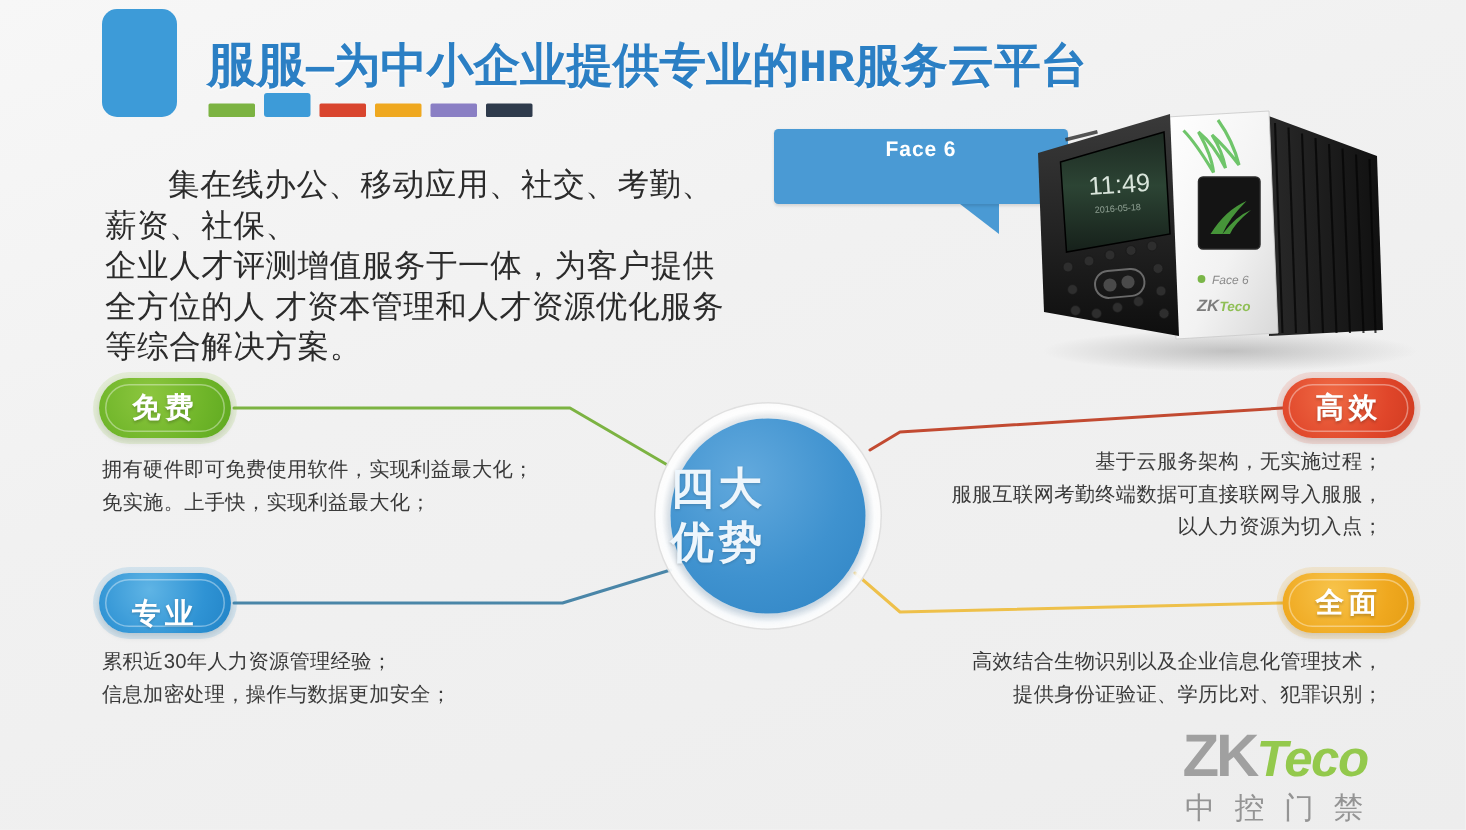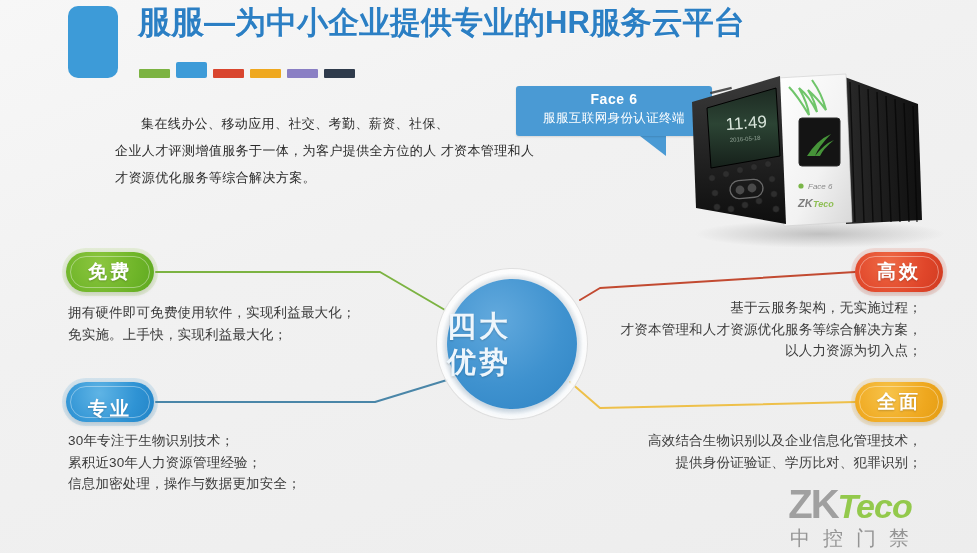--- a/index.html
+++ b/index.html
@@ -14,36 +14,36 @@
     position:absolute;inset:0;
     background:linear-gradient(160deg,#f7f7f7 0%,#f1f1f1 40%,#ededed 100%);
   }
 
   
   .hdr-bar{
     position:absolute;left:68px;top:6px;width:50px;height:72px;
     background:#3d9bd8;border-radius:10px;
   }
   .hdr-title{
-    position:absolute;left:138px;top:0;
+    position:absolute;left:138px;top:21px;
     font-size:31px;font-weight:bold;color:#2b7fc4;
     letter-spacing:0px;white-space:nowrap;
     text-shadow:0 1px 0 rgba(255,255,255,.6);
+    font-family:Liberation Mono, monospace;
   }
   .hdr-title .zh{font-size:33px;}
   .swatches{position:absolute;left:139px;top:62px;display:flex;align-items:flex-end;gap:6px;}
   .sw{height:9px;border-radius:1px;}
   .sw.big{height:16px;border-radius:2px;}
 
   
   .intro{
     position:absolute;left:70px;top:110px;width:425px;
-    font-size:13px;line-height:27px;color:#2b2b2b;
+    font-size:21px;line-height:27px;color:#2b2b2b;
     letter-spacing:.4px;
-    margin-left:45px;
   }
   .intro .l1{text-indent:2em;display:block;}
 
   
   .callout{
     position:absolute;left:516px;top:86px;width:196px;height:50px;
     background:#4a9ad4;border-radius:3px;
     color:#fff;text-align:center;
     box-shadow:0 1px 2px rgba(0,0,0,.12);
   }
@@ -132,21 +132,20 @@
 
   <div class="intro">
     <span class="l1">集在线办公、移动应用、社交、考勤、薪资、社保、</span>
     <span>企业人才评测增值服务于一体，为客户提供全方位的人</span>
     <span>才资本管理和人才资源优化服务等综合解决方案。</span>
   </div>
 
   <div class="callout-tail2"></div>
   <div class="callout">
     <div class="c1">Face 6</div>
-    <div class="c2">服服互联网身份认证终端</div>
   </div>
 
   <svg id="device" viewBox="0 0 317 200">
     <defs>
       <linearGradient id="whiteBody" x1="0" y1="0" x2="1" y2="1">
         <stop offset="0" stop-color="#ffffff"></stop>
           <stop offset="0.6" stop-color="#f2f2f2"></stop>
           <stop offset="1" stop-color="#d8d8d8"></stop>
       </linearGradient>
       <linearGradient id="blackBody" x1="0" y1="0" x2="0" y2="1">
@@ -258,26 +257,25 @@
     <span class="t">全面</span>
   </div>
 
   <div class="adv l a-free">
     <div>拥有硬件即可免费使用软件，实现利益最大化；</div>
     <div>免实施。上手快，实现利益最大化；</div>
   </div>
 
   <div class="adv r a-eff">
     <div>基于云服务架构，无实施过程；</div>
-    <div>才资本管理和人才资源优化服务等综合解决方案，</div>
+    <div>服服互联网考勤终端数据可直接联网导入服服，</div>
     <div>以人力资源为切入点；</div>
   </div>
 
   <div class="adv l a-pro">
-    <div>30年专注于生物识别技术；</div>
     <div>累积近30年人力资源管理经验；</div>
     <div>信息加密处理，操作与数据更加安全；</div>
   </div>
 
   <div class="adv r a-comp">
     <div>高效结合生物识别以及企业信息化管理技术，</div>
     <div>提供身份证验证、学历比对、犯罪识别；</div>
   </div>
 
   <div class="wm">

